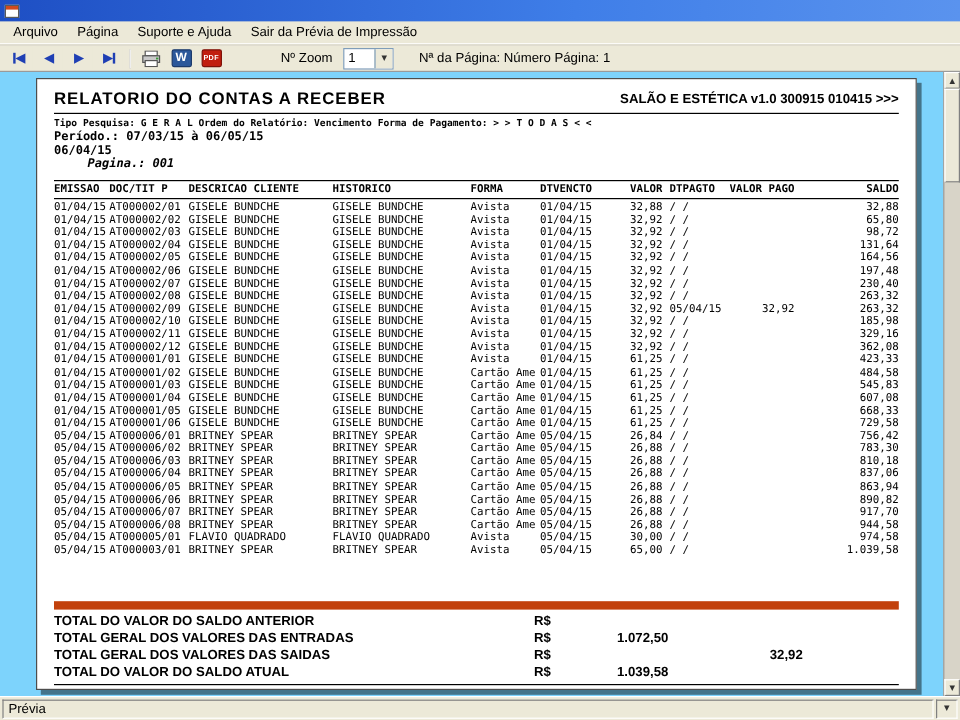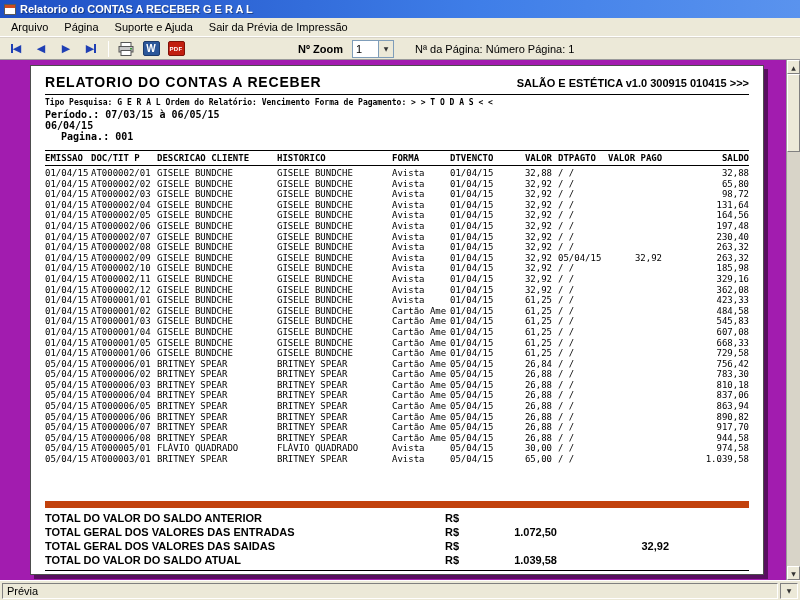--- a/index.html
+++ b/index.html
@@ -18,42 +18,42 @@
 
   
   .toolbar { height:23px; background:#ECE9D8; display:flex; align-items:center; padding:0 5px; gap:3px; border-top:1px solid #d8d4c8; border-bottom:1px solid #9a9a9a; }
   .tb-btn { width:22px; height:19px; display:flex; align-items:center; justify-content:center; background:#ECE9D8; border:1px solid transparent; cursor:default; }
   .nav-glyph { font-family:"DejaVu Sans",sans-serif; font-size:11px; color:#1f3fb4; line-height:1; display:flex; align-items:center; }
   .nav-bar { display:inline-block; width:2px; height:9px; background:#1f3fb4; }
   .tb-sep { width:1px; height:16px; background:#9a9a9a; border-right:1px solid #fff; margin:0 3px; }
   .badge { width:17px; height:15px; border-radius:2px; color:#fff; font-weight:bold; display:flex; align-items:center; justify-content:center; }
   .badge.word { background:#2b579a; font-size:10px; border:1px solid #1c3a6b; }
   .badge.pdf { background:#c11e0f; font-size:6px; letter-spacing:.3px; border:1px solid #7e1209; }
-  .zoom-label { margin-left:108px; white-space:nowrap;font-weight:bold; }
+  .zoom-label { margin-left:44px; white-space:nowrap; }
   .zoom-combo { display:flex; margin-left:6px; border:1px solid #7f9db9; background:#fff; height:18px; width:42px; }
   .zoom-value { flex:1; padding:2px 3px; font-size:11px; }
   .zoom-drop { width:15px; background:#ECE9D8; border-left:1px solid #7f9db9; display:flex; align-items:center; justify-content:center; font-size:6px; font-family:"DejaVu Sans",sans-serif; color:#333; }
   .pageinfo { margin-left:18px; white-space:nowrap; }
 
   
-  .preview { position:relative; height:520px; background:#a21caf; overflow:hidden; }
+  .preview { position:relative; height:520px; background:#7dd3fc; overflow:hidden; }
   .vscroll { position:absolute; right:0; top:0; bottom:0; width:14px; background:#d8d4c8; border-left:1px solid #9a9a9a; display:flex; flex-direction:column; }
   .scroll-btn { height:14px; background:#ECE9D8; border:1px solid; border-color:#fff #808080 #808080 #fff; font-size:6px; font-family:"DejaVu Sans",sans-serif; display:flex; align-items:center; justify-content:center; color:#333; }
   .scroll-track { flex:1; position:relative; }
   .scroll-thumb { position:absolute; top:0; left:0; right:0; height:78px; background:#ECE9D8; border:1px solid; border-color:#fff #808080 #808080 #fff; }
 
   
   .page { position:absolute; left:30px; top:5px; width:734px; height:510px; background:#fff; border:1px solid #4d4d4d; box-shadow:4px 4px 0 rgba(0,0,0,.45); padding:8px 14px; overflow:hidden; color:#000; font-family:"DejaVu Sans Mono","Liberation Mono",monospace; }
   .rpt-headrow { display:flex; justify-content:space-between; align-items:flex-start; border-bottom:1px solid #000; padding-bottom:4px; }
   .rpt-title { font-family:"Liberation Sans","DejaVu Sans",sans-serif; font-weight:bold; font-size:14px; letter-spacing:.8px; }
   .rpt-version { font-family:"Liberation Sans","DejaVu Sans",sans-serif; font-weight:bold; font-size:11px; margin-top:3px; white-space:nowrap; }
   .rpt-filters { margin-top:3px; font-size:8px; font-weight:bold; white-space:nowrap; }
   .rpt-periodrow { display:flex; align-items:flex-start; margin-top:2px; font-size:10px; font-weight:bold; white-space:nowrap;flex-direction:column; }
   .rpt-periodrow .spacer { flex:1; }
-  .rpt-pagenum { margin-left:16px; }
+  .rpt-pagenum { margin-left:28px;font-style:italic; }
 
   .thead { display:flex; margin-top:8px; border-top:1px solid #000; border-bottom:1px solid #000; padding:2px 0; font-weight:bold; font-size:9px; white-space:pre; }
   .tbody { margin-top:2px; }
   .trow { display:flex; font-size:9px; line-height:10.6px; white-space:pre; }
   .c { display:inline-block; overflow:hidden; white-space:pre; }
   .c0{width:46px}.c1{width:66px}.c2{width:120px}.c3{width:115px}.c4{width:58px}.c5{width:56px}
   .c6{width:46px;text-align:right}.c7{width:56px;padding-left:6px}.c8{width:54px;text-align:right}.c9{flex:1;text-align:right}
 
   .totals { margin-top:36px; border-top:7px solid #c2410c; border-bottom:1px solid #000; padding:3px 0; font-family:"Liberation Sans","DejaVu Sans",sans-serif; font-weight:bold; font-size:11px; }
   .total-row { display:flex; line-height:14px; white-space:nowrap; }
@@ -65,21 +65,20 @@
   
   .statusbar { height:20px; background:#ECE9D8; border-top:1px solid #fff; display:flex; align-items:center; padding:1px 2px; gap:2px; }
   .status-panel { flex:1; height:16px; border:1px solid; border-color:#808080 #fff #fff #808080; padding:1px 4px; font-size:11px; }
   .status-mini { width:18px; height:16px; border:1px solid; border-color:#808080 #fff #fff #808080; display:flex; align-items:center; justify-content:center; font-size:6px; font-family:"DejaVu Sans",sans-serif; color:#333; }
 </style>
 </head>
 <body>
 
 <div class="titlebar">
   <span class="win-icon"></span>
-  <span class="title-text">Relatorio do CONTAS A RECEBER G E R A L</span>
 </div>
 
 <div class="menubar">
   <span class="menu-item">Arquivo</span>
   <span class="menu-item">Página</span>
   <span class="menu-item">Suporte e Ajuda</span>
   <span class="menu-item">Sair da Prévia de Impressão</span>
 </div>
 
 <div class="toolbar">

